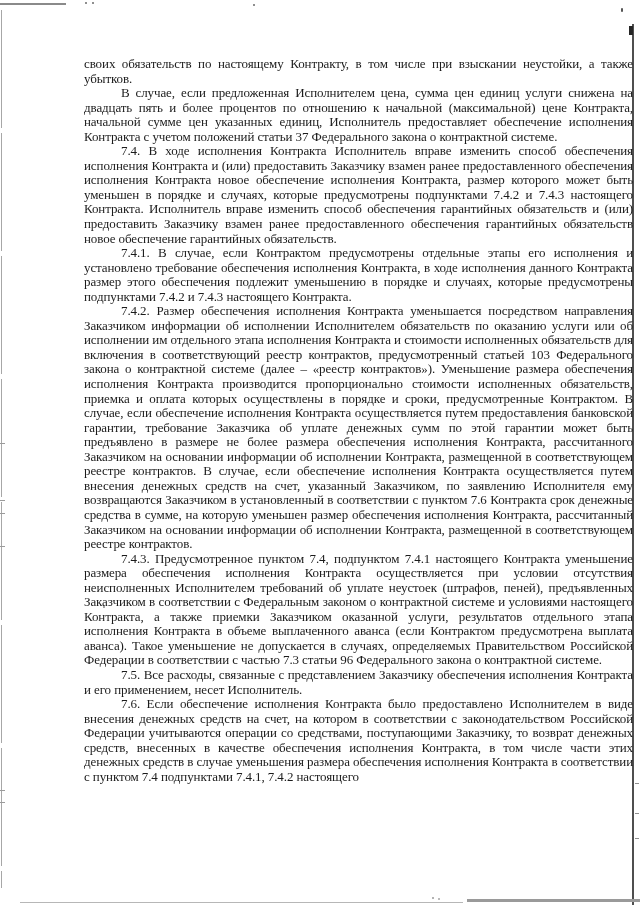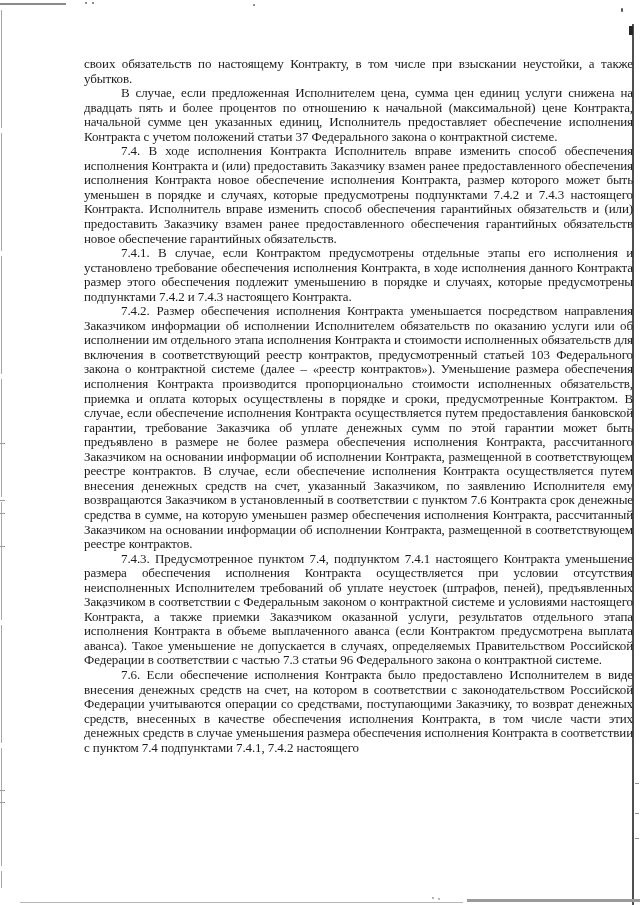--- a/index.html
+++ b/index.html
@@ -88,16 +88,17 @@
   <div class="art speck sp6"></div>
   <div class="art speck sp7"></div>
 
   <div class="textblock">
       <p class="para">своих обязательств по настоящему Контракту, в том числе при взыскании неустойки, а также убытков.</p>
       <p class="para indent">В случае, если предложенная Исполнителем цена, сумма цен единиц услуги снижена на двадцать пять и более процентов по отношению к начальной (максимальной) цене Контракта, начальной сумме цен указанных единиц, Исполнитель предоставляет обеспечение исполнения Контракта с учетом положений статьи 37 Федерального закона о контрактной системе.</p>
       <p class="para indent"><b>7.4.</b> В ходе исполнения Контракта Исполнитель вправе изменить способ обеспечения исполнения Контракта и (или) предоставить Заказчику взамен ранее предоставленного обеспечения исполнения Контракта новое обеспечение исполнения Контракта, размер которого может быть уменьшен в порядке и случаях, которые предусмотрены подпунктами 7.4.2 и 7.4.3 настоящего Контракта. Исполнитель вправе изменить способ обеспечения гарантийных обязательств и (или) предоставить Заказчику взамен ранее предоставленного обеспечения гарантийных обязательств новое обеспечение гарантийных обязательств.</p>
       <p class="para indent"><b>7.4.1.</b> В случае, если Контрактом предусмотрены отдельные этапы его исполнения и установлено требование обеспечения исполнения Контракта, в ходе исполнения данного Контракта размер этого обеспечения подлежит уменьшению в порядке и случаях, которые предусмотрены подпунктами 7.4.2 и 7.4.3 настоящего Контракта.</p>
       <p class="para indent"><b>7.4.2.</b> Размер обеспечения исполнения Контракта уменьшается посредством направления Заказчиком информации об исполнении Исполнителем обязательств по оказанию услуги или об исполнении им отдельного этапа исполнения Контракта и стоимости исполненных обязательств для включения в соответствующий реестр контрактов, предусмотренный статьей 103 Федерального закона о контрактной системе (далее – «реестр контрактов»). Уменьшение размера обеспечения исполнения Контракта производится пропорционально стоимости исполненных обязательств, приемка и оплата которых осуществлены в порядке и сроки, предусмотренные Контрактом. В случае, если обеспечение исполнения Контракта осуществляется путем предоставления банковской гарантии, требование Заказчика об уплате денежных сумм по этой гарантии может быть предъявлено в размере не более размера обеспечения исполнения Контракта, рассчитанного Заказчиком на основании информации об исполнении Контракта, размещенной в соответствующем реестре контрактов. В случае, если обеспечение исполнения Контракта осуществляется путем внесения денежных средств на счет, указанный Заказчиком, по заявлению Исполнителя ему возвращаются Заказчиком в установленный в соответствии с пунктом 7.6 Контракта срок денежные средства в сумме, на которую уменьшен размер обеспечения исполнения Контракта, рассчитанный Заказчиком на основании информации об исполнении Контракта, размещенной в соответствующем реестре контрактов.</p>
       <p class="para indent"><b>7.4.3.</b> Предусмотренное пунктом 7.4, подпунктом 7.4.1 настоящего Контракта уменьшение размера обеспечения исполнения Контракта осуществляется при условии отсутствия неисполненных Исполнителем требований об уплате неустоек (штрафов, пеней), предъявленных Заказчиком в соответствии с Федеральным законом о контрактной системе и условиями настоящего Контракта, а также приемки Заказчиком оказанной услуги, результатов отдельного этапа исполнения Контракта в объеме выплаченного аванса (если Контрактом предусмотрена выплата аванса). Такое уменьшение не допускается в случаях, определяемых Правительством Российской Федерации в соответствии с частью 7.3 статьи 96 Федерального закона о контрактной системе.</p>
+      <p class="para indent"><b>7.5.</b> Все расходы, связанные с представлением Заказчику обеспечения исполнения Контракта и его применением, несет Исполнитель.</p>
       <p class="para indent"><b>7.6.</b> Если обеспечение исполнения Контракта было предоставлено Исполнителем в виде внесения денежных средств на счет, на котором в соответствии с законодательством Российской Федерации учитываются операции со средствами, поступающими Заказчику, то возврат денежных средств, внесенных в качестве обеспечения исполнения Контракта, в том числе части этих денежных средств в случае уменьшения размера обеспечения исполнения Контракта в соответствии с пунктом 7.4 подпунктами 7.4.1, 7.4.2 настоящего</p>
     </div>
 
 </div>
 
 </body></html>

